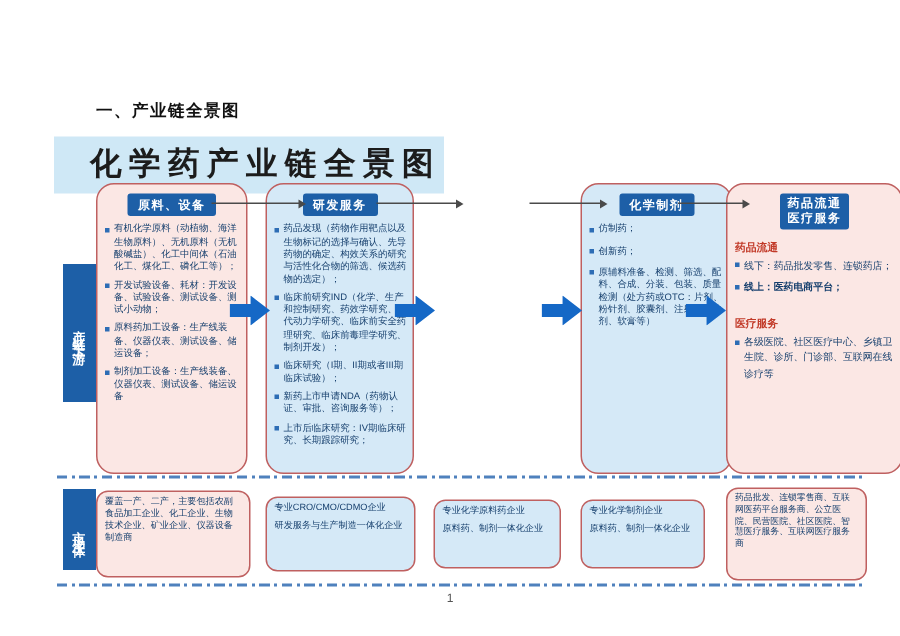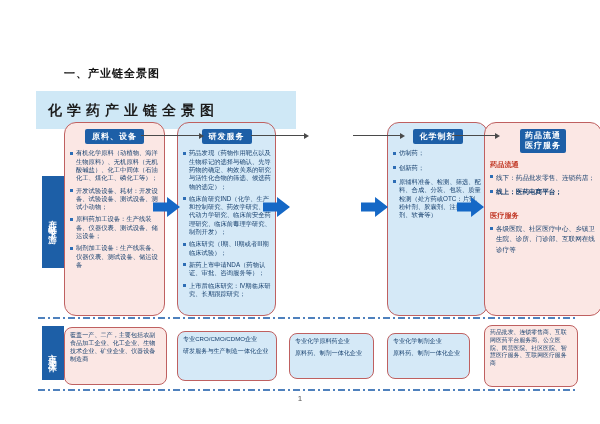--- a/index.html
+++ b/index.html
@@ -9,22 +9,22 @@
   }
   .heading {
     position:absolute; left:64px; top:66px;
     font-size:11px; font-weight:bold; color:#111; letter-spacing:1px;
   }
   .banner {
     position:absolute; left:36px; top:91px; width:260px; height:38px;
     background:#cfe8f6;
   }
   .banner span {
-    display:block; padding-left:12px; line-height:38px;
-    font-size:14px; font-weight:bold; letter-spacing:5px; color:#1c1c1c;
+    display:block; padding-left:24px; line-height:38px;
+    font-size:21px; font-weight:bold; letter-spacing:5px; color:#1c1c1c;
   }
   .side-label {
     position:absolute; background:#1d5fa7; color:#fff;
     display:flex; align-items:center; justify-content:center;
     writing-mode:vertical-rl; text-orientation:upright;
     font-size:8.5px; font-weight:bold; letter-spacing:3px; z-index:3;
   }
   .label-top { left:42px; top:176px; width:22px; height:92px; }
   .label-bottom { left:42px; top:326px; width:22px; height:54px; }
 

